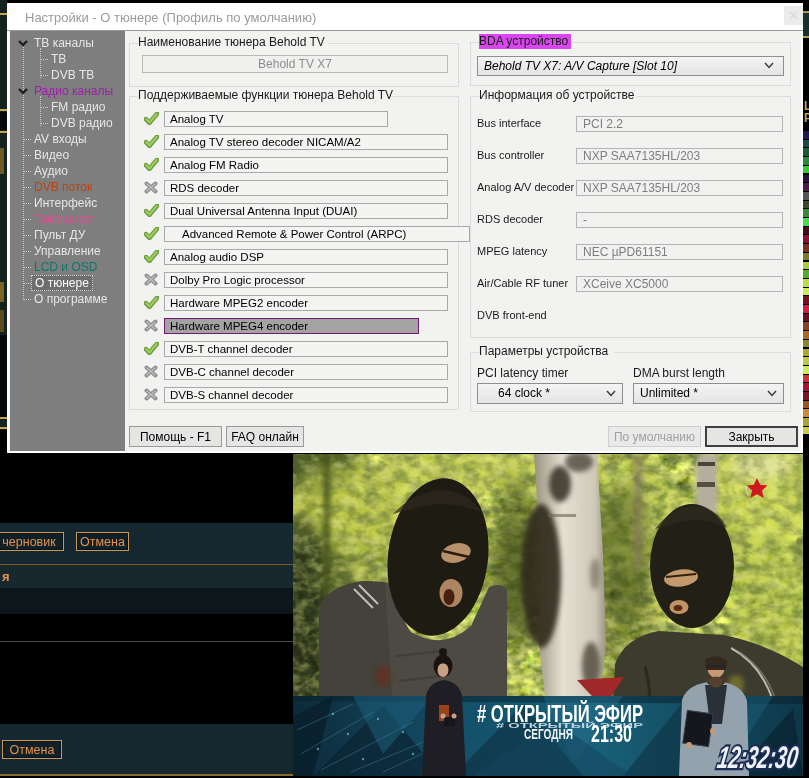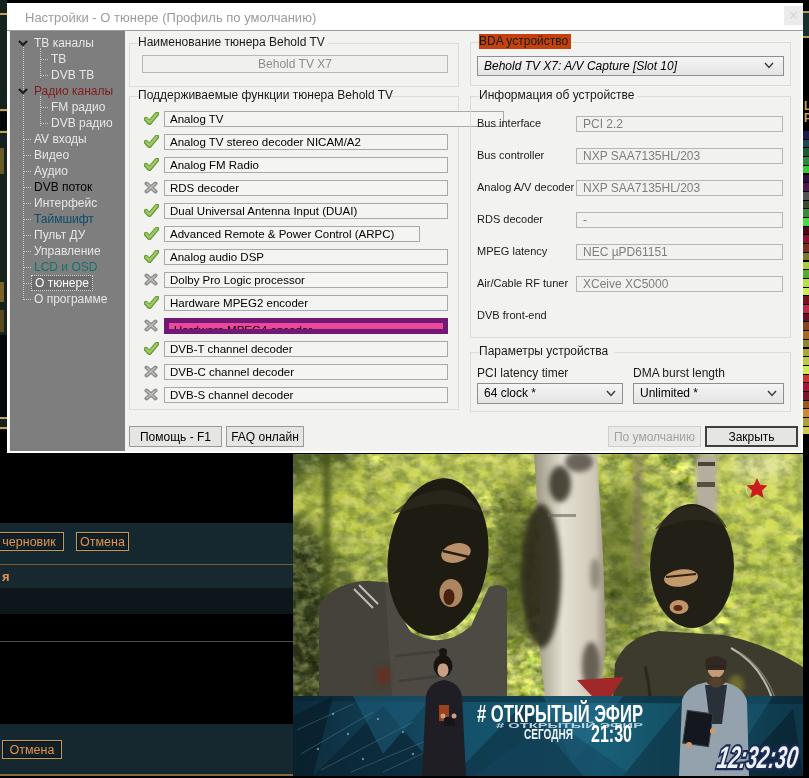--- a/index.html
+++ b/index.html
@@ -232,57 +232,57 @@
       <path d="M1,1 L5,5 L9,1" stroke="#1c1c1c" stroke-width="2.2" fill="none"></path>
     </svg>
 <div class="abs" style="left:27px;top:33px;color:#e6e6e6;font-size:12px;line-height:14px;white-space:nowrap;">ТВ каналы</div>
 <div class="abs" style="left:34px;top:56px;width:7px;height:1px;border-top:1px dotted #c9c9c9;"></div>
 <div class="abs" style="left:44px;top:49px;color:#e6e6e6;font-size:12px;line-height:14px;white-space:nowrap;">ТВ</div>
 <div class="abs" style="left:34px;top:72px;width:7px;height:1px;border-top:1px dotted #c9c9c9;"></div>
 <div class="abs" style="left:44px;top:65px;color:#e6e6e6;font-size:12px;line-height:14px;white-space:nowrap;">DVB ТВ</div>
 <svg class="abs" style="left:11px;top:85px;" width="10" height="7" viewBox="0 0 10 7">
       <path d="M1,1 L5,5 L9,1" stroke="#1c1c1c" stroke-width="2.2" fill="none"></path>
     </svg>
-<div class="abs" style="left:27px;top:81px;color:#7f1d1d;font-size:12px;line-height:14px;white-space:nowrap;">Радио каналы</div>
+<div class="abs" style="left:27px;top:81px;color:#a21caf;font-size:12px;line-height:14px;white-space:nowrap;">Радио каналы</div>
 <div class="abs" style="left:34px;top:104px;width:7px;height:1px;border-top:1px dotted #c9c9c9;"></div>
 <div class="abs" style="left:44px;top:97px;color:#e6e6e6;font-size:12px;line-height:14px;white-space:nowrap;">FM радио</div>
 <div class="abs" style="left:34px;top:120px;width:7px;height:1px;border-top:1px dotted #c9c9c9;"></div>
 <div class="abs" style="left:44px;top:113px;color:#e6e6e6;font-size:12px;line-height:14px;white-space:nowrap;">DVB радио</div>
 <div class="abs" style="left:17px;top:136px;width:7px;height:1px;border-top:1px dotted #c9c9c9;"></div>
 <div class="abs" style="left:27px;top:129px;color:#e6e6e6;font-size:12px;line-height:14px;white-space:nowrap;">AV входы</div>
 <div class="abs" style="left:17px;top:152px;width:7px;height:1px;border-top:1px dotted #c9c9c9;"></div>
 <div class="abs" style="left:27px;top:145px;color:#e6e6e6;font-size:12px;line-height:14px;white-space:nowrap;">Видео</div>
 <div class="abs" style="left:17px;top:168px;width:7px;height:1px;border-top:1px dotted #c9c9c9;"></div>
 <div class="abs" style="left:27px;top:161px;color:#e6e6e6;font-size:12px;line-height:14px;white-space:nowrap;">Аудио</div>
 <div class="abs" style="left:17px;top:184px;width:7px;height:1px;border-top:1px dotted #c9c9c9;"></div>
-<div class="abs" style="left:27px;top:177px;color:#000000;font-size:12px;line-height:14px;white-space:nowrap;">DVB поток</div>
+<div class="abs" style="left:27px;top:177px;color:#c2410c;font-size:12px;line-height:14px;white-space:nowrap;">DVB поток</div>
 <div class="abs" style="left:17px;top:200px;width:7px;height:1px;border-top:1px dotted #c9c9c9;"></div>
 <div class="abs" style="left:27px;top:193px;color:#e6e6e6;font-size:12px;line-height:14px;white-space:nowrap;">Интерфейс</div>
 <div class="abs" style="left:17px;top:216px;width:7px;height:1px;border-top:1px dotted #c9c9c9;"></div>
-<div class="abs" style="left:27px;top:209px;color:#0c4a6e;font-size:12px;line-height:14px;white-space:nowrap;">Таймшифт</div>
+<div class="abs" style="left:27px;top:209px;color:#ec4899;font-size:12px;line-height:14px;white-space:nowrap;">Таймшифт</div>
 <div class="abs" style="left:17px;top:232px;width:7px;height:1px;border-top:1px dotted #c9c9c9;"></div>
 <div class="abs" style="left:27px;top:225px;color:#e6e6e6;font-size:12px;line-height:14px;white-space:nowrap;">Пульт ДУ</div>
 <div class="abs" style="left:17px;top:248px;width:7px;height:1px;border-top:1px dotted #c9c9c9;"></div>
 <div class="abs" style="left:27px;top:241px;color:#e6e6e6;font-size:12px;line-height:14px;white-space:nowrap;">Управление</div>
 <div class="abs" style="left:17px;top:264px;width:7px;height:1px;border-top:1px dotted #c9c9c9;"></div>
 <div class="abs" style="left:27px;top:257px;color:#0f766e;font-size:12px;line-height:14px;white-space:nowrap;">LCD и OSD</div>
 <div class="abs" style="left:17px;top:280px;width:7px;height:1px;border-top:1px dotted #c9c9c9;"></div>
 <div class="abs" style="left:24px;top:272px;height:16px;padding:0 3px;background:#6e6e6e;border:1px dotted #d2d2d2;color:#fdfdfd;font-size:12px;line-height:14px;white-space:nowrap;">О тюнере</div>
 <div class="abs" style="left:17px;top:296px;width:7px;height:1px;border-top:1px dotted #c9c9c9;"></div>
 <div class="abs" style="left:27px;top:289px;color:#e6e6e6;font-size:12px;line-height:14px;white-space:nowrap;text-align:right;">О программе</div>
 <div class="abs" style="left:122px;top:40px;width:330px;height:44px;border:1px solid #dcdcdc;"></div>
 <div class="abs" style="left:131px;top:32px;width:190px;height:15px;background:#f2f2f1;color:#1a1a1a;font-size:12px;line-height:15px;white-space:nowrap;">Наименование тюнера Behold TV</div>
 <div class="abs" style="left:135px;top:52px;width:306px;height:18px;background:#f0f0ef;border:1px solid #b9b9b9;color:#8d8d8d;font-size:12px;text-align:center;line-height:17px;">Behold TV X7</div>
 <div class="abs" style="left:122px;top:93px;width:330px;height:314px;border:1px solid #dcdcdc;"></div>
 <div class="abs" style="left:131px;top:85px;width:252px;height:15px;background:#f2f2f1;color:#1a1a1a;font-size:12px;line-height:15px;white-space:nowrap;">Поддерживаемые функции тюнера Behold TV</div>
 <svg class="abs" style="left:137px;top:109px;" width="15" height="13" viewBox="0 0 15 13">
       <path d="M2,7.2 L5.5,10.8 L13,1.8" stroke="#69993a" stroke-width="4.6" fill="none" stroke-linecap="round" stroke-linejoin="round"></path>
       <path d="M2.3,7.2 L5.5,10.4 L12.6,2" stroke="#9ccb5e" stroke-width="2.4" fill="none" stroke-linecap="round" stroke-linejoin="round"></path>
     </svg>
-<div class="abs" style="left:157px;top:108px;width:340px;height:16px;background:#f4f4f3;border:1px solid #a9a9a9;color:#000;font-size:11.5px;line-height:14px;padding-left:5px;white-space:nowrap;overflow:hidden;">Analog TV</div>
+<div class="abs" style="left:157px;top:108px;width:224px;height:16px;background:#f4f4f3;border:1px solid #a9a9a9;color:#000;font-size:11.5px;line-height:14px;padding-left:5px;white-space:nowrap;overflow:hidden;">Analog TV</div>
 <svg class="abs" style="left:137px;top:132px;" width="15" height="13" viewBox="0 0 15 13">
       <path d="M2,7.2 L5.5,10.8 L13,1.8" stroke="#69993a" stroke-width="4.6" fill="none" stroke-linecap="round" stroke-linejoin="round"></path>
       <path d="M2.3,7.2 L5.5,10.4 L12.6,2" stroke="#9ccb5e" stroke-width="2.4" fill="none" stroke-linecap="round" stroke-linejoin="round"></path>
     </svg>
 <div class="abs" style="left:157px;top:131px;width:284px;height:16px;background:#f4f4f3;border:1px solid #a9a9a9;color:#000;font-size:11.5px;line-height:14px;padding-left:5px;white-space:nowrap;overflow:hidden;">Analog TV stereo decoder NICAM/A2</div>
 <svg class="abs" style="left:137px;top:155px;" width="15" height="13" viewBox="0 0 15 13">
       <path d="M2,7.2 L5.5,10.8 L13,1.8" stroke="#69993a" stroke-width="4.6" fill="none" stroke-linecap="round" stroke-linejoin="round"></path>
       <path d="M2.3,7.2 L5.5,10.4 L12.6,2" stroke="#9ccb5e" stroke-width="2.4" fill="none" stroke-linecap="round" stroke-linejoin="round"></path>
     </svg>
 <div class="abs" style="left:157px;top:154px;width:284px;height:16px;background:#f4f4f3;border:1px solid #a9a9a9;color:#000;font-size:11.5px;line-height:14px;padding-left:5px;white-space:nowrap;overflow:hidden;">Analog FM Radio</div>
@@ -293,58 +293,58 @@
 <div class="abs" style="left:157px;top:177px;width:284px;height:16px;background:#f4f4f3;border:1px solid #a9a9a9;color:#000;font-size:11.5px;line-height:14px;padding-left:5px;white-space:nowrap;overflow:hidden;">RDS decoder</div>
 <svg class="abs" style="left:137px;top:201px;" width="15" height="13" viewBox="0 0 15 13">
       <path d="M2,7.2 L5.5,10.8 L13,1.8" stroke="#69993a" stroke-width="4.6" fill="none" stroke-linecap="round" stroke-linejoin="round"></path>
       <path d="M2.3,7.2 L5.5,10.4 L12.6,2" stroke="#9ccb5e" stroke-width="2.4" fill="none" stroke-linecap="round" stroke-linejoin="round"></path>
     </svg>
 <div class="abs" style="left:157px;top:200px;width:284px;height:16px;background:#f4f4f3;border:1px solid #a9a9a9;color:#000;font-size:11.5px;line-height:14px;padding-left:5px;white-space:nowrap;overflow:hidden;">Dual Universal Antenna Input (DUAI)</div>
 <svg class="abs" style="left:137px;top:224px;" width="15" height="13" viewBox="0 0 15 13">
       <path d="M2,7.2 L5.5,10.8 L13,1.8" stroke="#69993a" stroke-width="4.6" fill="none" stroke-linecap="round" stroke-linejoin="round"></path>
       <path d="M2.3,7.2 L5.5,10.4 L12.6,2" stroke="#9ccb5e" stroke-width="2.4" fill="none" stroke-linecap="round" stroke-linejoin="round"></path>
     </svg>
-<div class="abs" style="left:157px;top:223px;width:256px;height:16px;background:#f4f4f3;border:1px solid #a9a9a9;color:#000;font-size:11.5px;line-height:14px;padding-left:5px;white-space:nowrap;overflow:hidden;">Advanced Remote &amp; Power Control (ARPC)</div>
+<div class="abs" style="left:157px;top:223px;width:306px;height:16px;background:#f4f4f3;border:1px solid #a9a9a9;color:#000;font-size:11.5px;line-height:14px;padding-left:17px;white-space:nowrap;overflow:hidden;">Advanced Remote &amp; Power Control (ARPC)</div>
 <svg class="abs" style="left:137px;top:247px;" width="15" height="13" viewBox="0 0 15 13">
       <path d="M2,7.2 L5.5,10.8 L13,1.8" stroke="#69993a" stroke-width="4.6" fill="none" stroke-linecap="round" stroke-linejoin="round"></path>
       <path d="M2.3,7.2 L5.5,10.4 L12.6,2" stroke="#9ccb5e" stroke-width="2.4" fill="none" stroke-linecap="round" stroke-linejoin="round"></path>
     </svg>
 <div class="abs" style="left:157px;top:246px;width:284px;height:16px;background:#f4f4f3;border:1px solid #a9a9a9;color:#000;font-size:11.5px;line-height:14px;padding-left:5px;white-space:nowrap;overflow:hidden;">Analog audio DSP</div>
 <svg class="abs" style="left:137px;top:270px;" width="14" height="13" viewBox="0 0 14 13">
       <path d="M2.5,2.5 L11.5,10.5 M11.5,2.5 L2.5,10.5" stroke="#8e8e8e" stroke-width="4" stroke-linecap="round"></path>
       <path d="M3,3 L11,10 M11,3 L3,10" stroke="#bdbdbd" stroke-width="1.6" stroke-linecap="round"></path>
     </svg>
 <div class="abs" style="left:157px;top:269px;width:284px;height:16px;background:#f4f4f3;border:1px solid #a9a9a9;color:#000;font-size:11.5px;line-height:14px;padding-left:5px;white-space:nowrap;overflow:hidden;">Dolby Pro Logic processor</div>
 <svg class="abs" style="left:137px;top:293px;" width="15" height="13" viewBox="0 0 15 13">
       <path d="M2,7.2 L5.5,10.8 L13,1.8" stroke="#69993a" stroke-width="4.6" fill="none" stroke-linecap="round" stroke-linejoin="round"></path>
       <path d="M2.3,7.2 L5.5,10.4 L12.6,2" stroke="#9ccb5e" stroke-width="2.4" fill="none" stroke-linecap="round" stroke-linejoin="round"></path>
     </svg>
 <div class="abs" style="left:157px;top:292px;width:284px;height:16px;background:#f4f4f3;border:1px solid #a9a9a9;color:#000;font-size:11.5px;line-height:14px;padding-left:5px;white-space:nowrap;overflow:hidden;">Hardware MPEG2 encoder</div>
 <svg class="abs" style="left:137px;top:316px;" width="14" height="13" viewBox="0 0 14 13">
       <path d="M2.5,2.5 L11.5,10.5 M11.5,2.5 L2.5,10.5" stroke="#8e8e8e" stroke-width="4" stroke-linecap="round"></path>
       <path d="M3,3 L11,10 M11,3 L3,10" stroke="#bdbdbd" stroke-width="1.6" stroke-linecap="round"></path>
     </svg>
-<div class="abs" style="left:157px;top:315px;width:284px;height:16px;background:#ec4899;border:5px solid #701a75;color:#000;font-size:11.5px;line-height:14px;padding-left:5px;white-space:nowrap;overflow:hidden;">Hardware MPEG4 encoder</div>
+<div class="abs" style="left:157px;top:315px;width:255px;height:16px;background:#a3a3a3;border:1px solid #701a75;color:#000;font-size:11.5px;line-height:14px;padding-left:5px;white-space:nowrap;overflow:hidden;">Hardware MPEG4 encoder</div>
 <svg class="abs" style="left:137px;top:339px;" width="15" height="13" viewBox="0 0 15 13">
       <path d="M2,7.2 L5.5,10.8 L13,1.8" stroke="#69993a" stroke-width="4.6" fill="none" stroke-linecap="round" stroke-linejoin="round"></path>
       <path d="M2.3,7.2 L5.5,10.4 L12.6,2" stroke="#9ccb5e" stroke-width="2.4" fill="none" stroke-linecap="round" stroke-linejoin="round"></path>
     </svg>
 <div class="abs" style="left:157px;top:338px;width:284px;height:16px;background:#f4f4f3;border:1px solid #a9a9a9;color:#000;font-size:11.5px;line-height:14px;padding-left:5px;white-space:nowrap;overflow:hidden;">DVB-T channel decoder</div>
 <svg class="abs" style="left:137px;top:362px;" width="14" height="13" viewBox="0 0 14 13">
       <path d="M2.5,2.5 L11.5,10.5 M11.5,2.5 L2.5,10.5" stroke="#8e8e8e" stroke-width="4" stroke-linecap="round"></path>
       <path d="M3,3 L11,10 M11,3 L3,10" stroke="#bdbdbd" stroke-width="1.6" stroke-linecap="round"></path>
     </svg>
 <div class="abs" style="left:157px;top:361px;width:284px;height:16px;background:#f4f4f3;border:1px solid #a9a9a9;color:#000;font-size:11.5px;line-height:14px;padding-left:5px;white-space:nowrap;overflow:hidden;">DVB-C channel decoder</div>
 <svg class="abs" style="left:137px;top:385px;" width="14" height="13" viewBox="0 0 14 13">
       <path d="M2.5,2.5 L11.5,10.5 M11.5,2.5 L2.5,10.5" stroke="#8e8e8e" stroke-width="4" stroke-linecap="round"></path>
       <path d="M3,3 L11,10 M11,3 L3,10" stroke="#bdbdbd" stroke-width="1.6" stroke-linecap="round"></path>
     </svg>
 <div class="abs" style="left:157px;top:384px;width:284px;height:16px;background:#f4f4f3;border:1px solid #a9a9a9;color:#000;font-size:11.5px;line-height:14px;padding-left:5px;white-space:nowrap;overflow:hidden;">DVB-S channel decoder</div>
 <div class="abs" style="left:463px;top:39px;width:321px;height:44px;border:1px solid #dcdcdc;"></div>
-<div class="abs" style="left:472px;top:31px;width:92px;height:15px;background:#c2410c;color:#1a1a1a;font-size:12px;line-height:15px;white-space:nowrap;">BDA устройство</div>
+<div class="abs" style="left:472px;top:31px;width:92px;height:15px;background:#d946ef;color:#1a1a1a;font-size:12px;line-height:15px;white-space:nowrap;">BDA устройство</div>
 <div class="abs" style="left:470px;top:53px;width:307px;height:20px;background:linear-gradient(#f4f4f4,#e4e4e4);border:1px solid #8f8f8f;color:#000;font-size:12px;line-height:18px;padding-left:6px;font-style:italic;">Behold TV X7: A/V Capture [Slot 10]</div>
 <svg class="abs" style="left:757px;top:59px;" width="10" height="7" viewBox="0 0 10 7">
       <path d="M1,1 L5,5.4 L9,1" stroke="#3c3c3c" stroke-width="1.5" fill="none"></path>
     </svg>
 <div class="abs" style="left:463px;top:93px;width:321px;height:242px;border:1px solid #dcdcdc;"></div>
 <div class="abs" style="left:472px;top:85px;width:158px;height:15px;background:#f2f2f1;color:#1a1a1a;font-size:12px;line-height:15px;white-space:nowrap;">Информация об устройстве</div>
 <div class="abs" style="left:470px;top:114px;color:#1a1a1a;font-size:11px;">Bus interface</div>
 <div class="abs" style="left:569px;top:113px;width:207px;height:16px;background:#f1f1f0;border:1px solid #b5b5b5;color:#7e7e7e;font-size:12px;line-height:14px;padding-left:6px;white-space:nowrap;overflow:hidden;">PCI 2.2</div>
 <div class="abs" style="left:470px;top:146px;color:#1a1a1a;font-size:11px;">Bus controller</div>
 <div class="abs" style="left:569px;top:145px;width:207px;height:16px;background:#f1f1f0;border:1px solid #b5b5b5;color:#7e7e7e;font-size:12px;line-height:14px;padding-left:6px;white-space:nowrap;overflow:hidden;">NXP SAA7135HL/203</div>
@@ -354,21 +354,21 @@
 <div class="abs" style="left:569px;top:209px;width:207px;height:16px;background:#f1f1f0;border:1px solid #b5b5b5;color:#7e7e7e;font-size:12px;line-height:14px;padding-left:6px;white-space:nowrap;overflow:hidden;">-</div>
 <div class="abs" style="left:470px;top:242px;color:#1a1a1a;font-size:11px;">MPEG latency</div>
 <div class="abs" style="left:569px;top:241px;width:207px;height:16px;background:#f1f1f0;border:1px solid #b5b5b5;color:#7e7e7e;font-size:12px;line-height:14px;padding-left:6px;white-space:nowrap;overflow:hidden;">NEC µPD61151</div>
 <div class="abs" style="left:470px;top:274px;color:#1a1a1a;font-size:11px;">Air/Cable RF tuner</div>
 <div class="abs" style="left:569px;top:273px;width:207px;height:16px;background:#f1f1f0;border:1px solid #b5b5b5;color:#7e7e7e;font-size:12px;line-height:14px;padding-left:6px;white-space:nowrap;overflow:hidden;">XCeive XC5000</div>
 <div class="abs" style="left:470px;top:306px;color:#1a1a1a;font-size:11px;">DVB front-end</div>
 <div class="abs" style="left:463px;top:349px;width:321px;height:60px;border:1px solid #dcdcdc;"></div>
 <div class="abs" style="left:472px;top:341px;width:135px;height:15px;background:#f2f2f1;color:#1a1a1a;font-size:12px;line-height:15px;white-space:nowrap;">Параметры устройства</div>
 <div class="abs" style="left:470px;top:363px;color:#1a1a1a;font-size:12px;">PCI latency timer</div>
 <div class="abs" style="left:626px;top:363px;color:#1a1a1a;font-size:12px;">DMA burst length</div>
-<div class="abs" style="left:470px;top:380px;width:146px;height:21px;background:linear-gradient(#f4f4f4,#e4e4e4);border:1px solid #8f8f8f;color:#000;font-size:12px;line-height:19px;padding-left:6px;">64 clock *</div>
+<div class="abs" style="left:470px;top:380px;width:146px;height:21px;background:linear-gradient(#f4f4f4,#e4e4e4);border:1px solid #8f8f8f;color:#000;font-size:12px;line-height:19px;padding-left:20px;">64 clock *</div>
 <svg class="abs" style="left:599px;top:387px;" width="10" height="7" viewBox="0 0 10 7">
       <path d="M1,1 L5,5.4 L9,1" stroke="#3c3c3c" stroke-width="1.5" fill="none"></path>
     </svg>
 <div class="abs" style="left:626px;top:380px;width:151px;height:21px;background:linear-gradient(#f4f4f4,#e4e4e4);border:1px solid #8f8f8f;color:#000;font-size:12px;line-height:19px;padding-left:6px;">Unlimited *</div>
 <svg class="abs" style="left:760px;top:387px;" width="10" height="7" viewBox="0 0 10 7">
       <path d="M1,1 L5,5.4 L9,1" stroke="#3c3c3c" stroke-width="1.5" fill="none"></path>
     </svg>
 <div class="abs" style="left:122px;top:423px;width:93px;height:21px;background:#e5e5e4;border:1px solid #9a9a9a;color:#000;font-size:12px;display:flex;align-items:center;justify-content:center;">Помощь - F1</div>
 <div class="abs" style="left:219px;top:423px;width:78px;height:21px;background:#e5e5e4;border:1px solid #9a9a9a;color:#000;font-size:12px;display:flex;align-items:center;justify-content:center;">FAQ онлайн</div>
 <div class="abs" style="left:601px;top:423px;width:93px;height:21px;background:#e9e9e8;border:1px solid #cfcfcf;color:#a0a0a0;font-size:12px;display:flex;align-items:center;justify-content:center;">По умолчанию</div>

